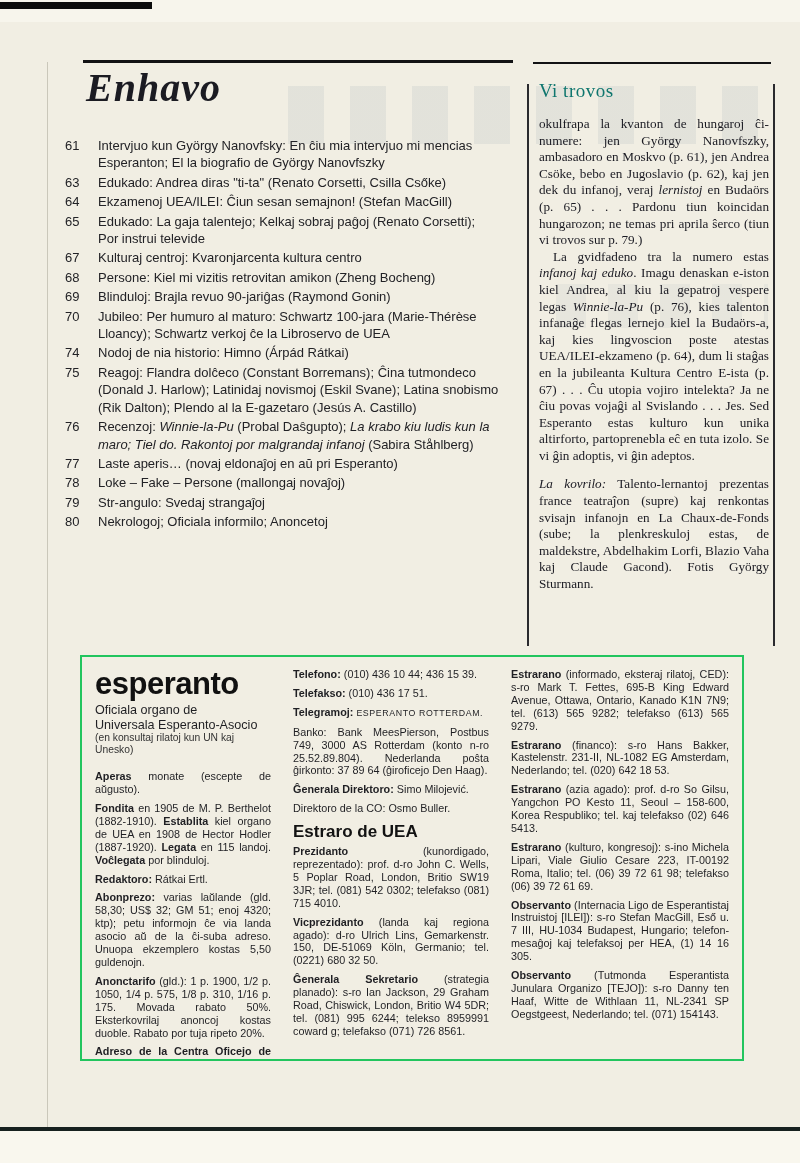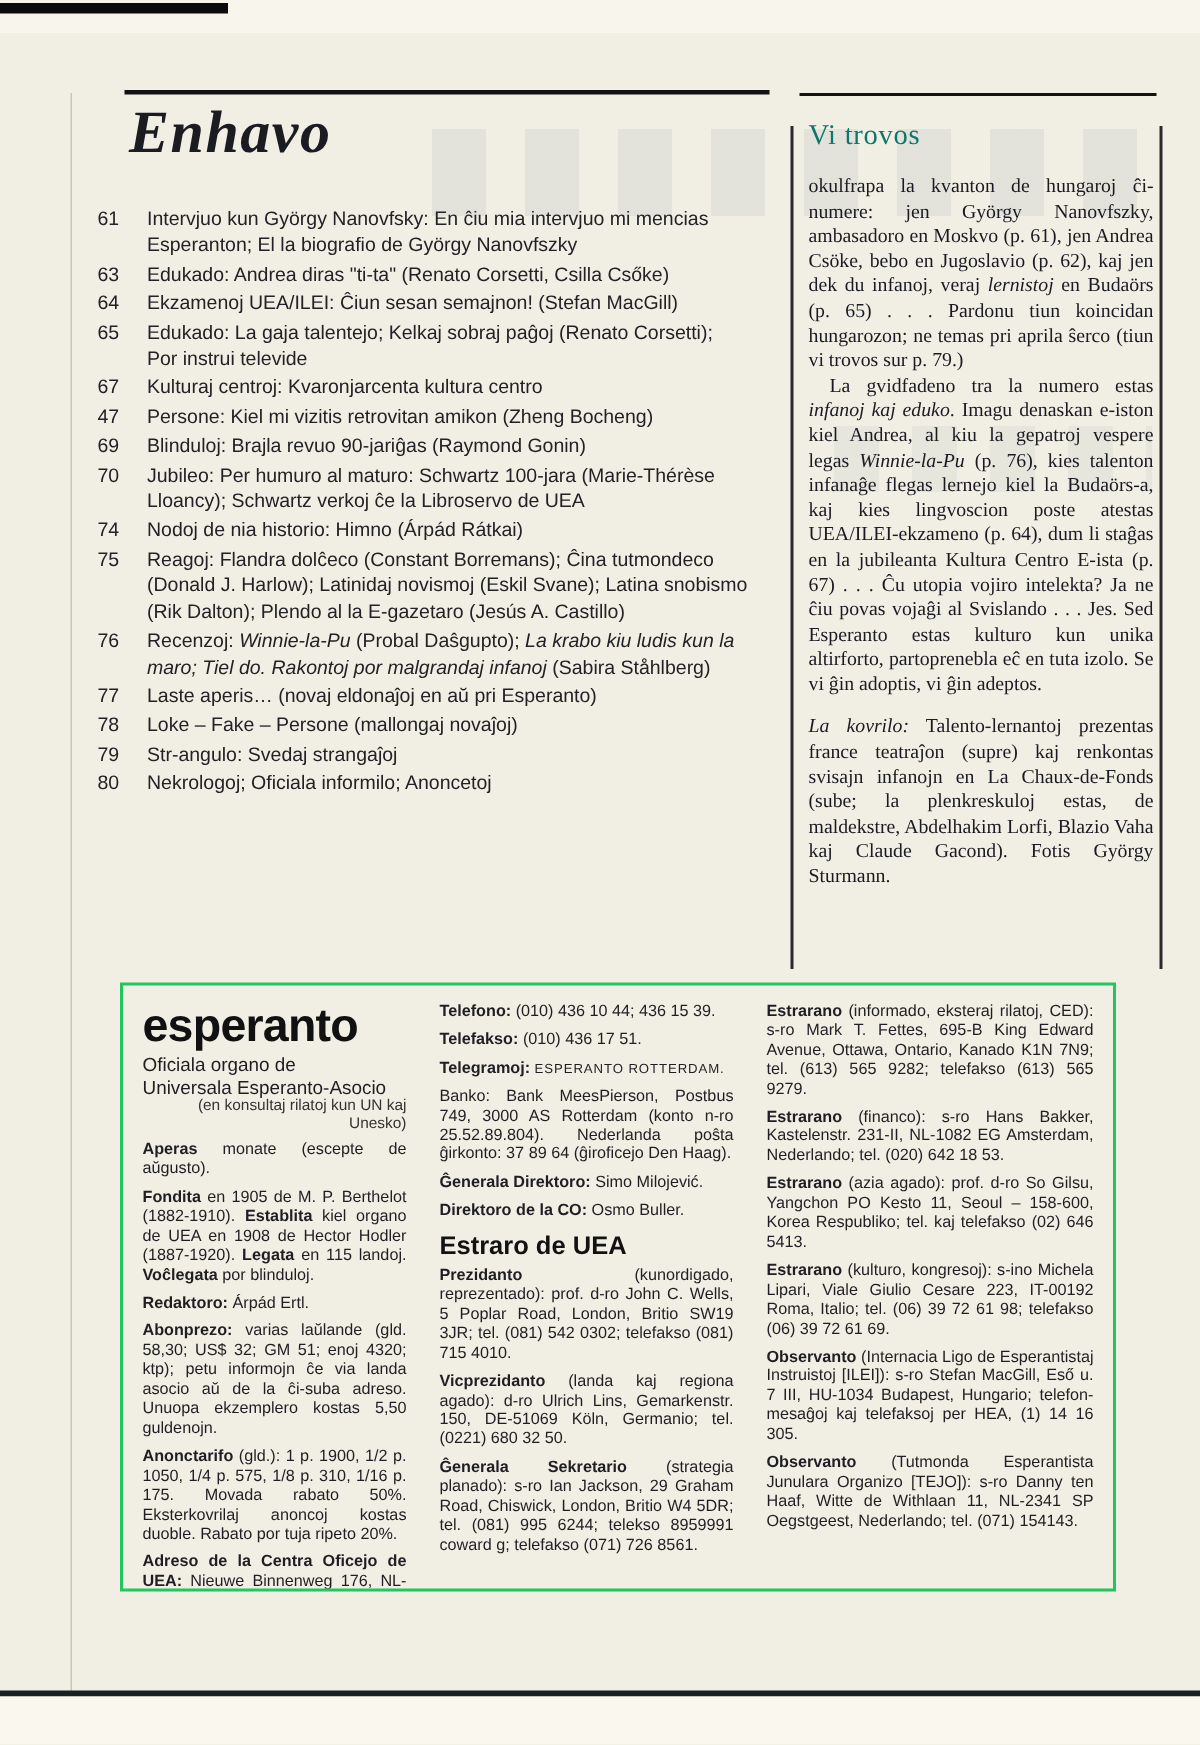--- a/index.html
+++ b/index.html
@@ -55,21 +55,21 @@
     border:2px solid #22c55e;box-sizing:border-box;
     padding:11px 13px;display:flex;gap:22px;overflow:hidden;
     background:rgba(255,255,255,0.0);
   }
   .mcol{font-size:10.8px;line-height:12.9px;text-align:justify;color:#1f1f23;}
   .mcol1{width:176px;flex:0 0 176px;}
   .mcol2{width:196px;flex:0 0 196px;}
   .mcol3{flex:1;}
   .logo{font-size:31px;font-weight:bold;letter-spacing:-.5px;line-height:32px;margin:0 0 3px 0;text-align:left;color:#111;}
   .sub1{font-size:12.6px;line-height:14.6px;text-align:left;}
-  .sub2{font-size:10.3px;line-height:12px;margin-bottom:4px;text-align:right;color:#333;}
+  .sub2{font-size:10.3px;line-height:12px;margin-bottom:14px;text-align:left;color:#333;}
   .mp{margin:0 0 6px 0;}
   .estraro-h{font-size:17px;font-weight:bold;margin:11px 0 6px 0;text-align:left;color:#121212;}
   .sc{font-size:8.8px;letter-spacing:.6px;}
 
   .bottom-line{position:absolute;left:0;top:1127px;width:800px;height:4px;background:#17211f;}
   .bottom-area{position:absolute;left:0;top:1131px;width:800px;height:32px;background:#f9f7ee;}
 </style>
 </head>
 <body>
 
@@ -108,21 +108,21 @@
         <span class="toc-num">65</span>
         <span class="toc-text"><span>Edukado: La gaja talentejo; Kelkaj sobraj paĝoj (Renato Corsetti); Por instrui televide</span></span>
       </div>
 
       <div class="toc-entry">
         <span class="toc-num">67</span>
         <span class="toc-text"><span>Kulturaj centroj: Kvaronjarcenta kultura centro</span></span>
       </div>
 
       <div class="toc-entry">
-        <span class="toc-num">47</span>
+        <span class="toc-num">68</span>
         <span class="toc-text"><span>Persone: Kiel mi vizitis retrovitan amikon (Zheng Bocheng)</span></span>
       </div>
 
       <div class="toc-entry">
         <span class="toc-num">69</span>
         <span class="toc-text"><span>Blinduloj: Brajla revuo 90-jariĝas (Raymond Gonin)</span></span>
       </div>
 
       <div class="toc-entry">
         <span class="toc-num">70</span>
@@ -186,21 +186,21 @@
       <div class="logo">esperanto</div>
       <div class="sub1">Oficiala organo de</div>
       <div class="sub1">Universala Esperanto-Asocio</div>
       <div class="sub2">(en konsultaj rilatoj kun UN kaj Unesko)</div>
       <div>
 
           <p class="mp"><span style="font-weight: bold;">Aperas</span><span> monate (escepte de aŭgusto).</span></p>
 
           <p class="mp"><span style="font-weight: bold;">Fondita</span><span> en 1905 de M. P. Berthelot (1882-1910). </span><span style="font-weight: bold;">Establita</span><span> kiel organo de UEA en 1908 de Hector Hodler (1887-1920). </span><span style="font-weight: bold;">Legata</span><span> en 115 landoj. </span><span style="font-weight: bold;">Voĉlegata</span><span> por blinduloj.</span></p>
 
-          <p class="mp"><span style="font-weight: bold;">Redaktoro:</span><span> Árpád Ertl.</span></p>
+          <p class="mp"><span style="font-weight: bold;">Redaktoro:</span><span> Rátkai Ertl.</span></p>
 
           <p class="mp"><span style="font-weight: bold;">Abonprezo:</span><span> varias laŭlande (gld. 58,30; US$ 32; GM 51; enoj 4320; ktp); petu informojn ĉe via landa asocio aŭ de la ĉi-suba adreso. Unuopa ekzemplero kostas 5,50 guldenojn.</span></p>
 
           <p class="mp"><span style="font-weight: bold;">Anonctarifo</span><span> (gld.): 1 p. 1900, 1/2 p. 1050, 1/4 p. 575, 1/8 p. 310, 1/16 p. 175. Movada rabato 50%. Eksterkovrilaj anoncoj kostas duoble. Rabato por tuja ripeto 20%.</span></p>
 
           <p class="mp"><span style="font-weight: bold;">Adreso de la Centra Oficejo de UEA:</span><span> Nieuwe Binnenweg 176, NL-3015 BJ Rotterdam, Nederlando.</span></p>
         </div>
     </div>
 
     <div class="mcol mcol2">
@@ -209,21 +209,21 @@
           <p class="mp"><span style="font-weight: bold;">Telefono:</span><span> (010) 436 10 44; 436 15 39.</span></p>
 
           <p class="mp"><span style="font-weight: bold;">Telefakso:</span><span> (010) 436 17 51.</span></p>
 
           <p class="mp"><span style="font-weight: bold;">Telegramoj:</span><span> </span><span class="sc">ESPERANTO ROTTERDAM.</span></p>
 
           <p class="mp"><span style="font-weight: normal;">Banko:</span><span> Bank MeesPierson, Postbus 749, 3000 AS Rotterdam (konto n-ro 25.52.89.804). Nederlanda poŝta ĝirkonto: 37 89 64 (ĝiroficejo Den Haag).</span></p>
 
           <p class="mp"><span style="font-weight: bold; margin-top: 43px;">Ĝenerala Direktoro:</span><span> Simo Milojević.</span></p>
 
-          <p class="mp"><span style="font-weight: bold; margin-top: 43px;">Direktoro de la CO:</span><span> Osmo Buller.</span></p>
+          <p class="mp"><span style="font-weight: normal; margin-top: 43px;">Direktoro de la CO:</span><span> Osmo Buller.</span></p>
         </div>
       <h3 class="estraro-h">Estraro de UEA</h3>
       <div>
 
           <p class="mp"><span style="font-weight: bold;">Prezidanto</span><span> (kunordigado, reprezentado): prof. d-ro John C. Wells, 5 Poplar Road, London, Britio SW19 3JR; tel. (081) 542 0302; telefakso (081) 715 4010.</span></p>
 
           <p class="mp"><span style="font-weight: bold;">Vicprezidanto</span><span> (landa kaj regiona agado): d-ro Ulrich Lins, Gemarkenstr. 150, DE-51069 Köln, Germanio; tel. (0221) 680 32 50.</span></p>
 
           <p class="mp"><span style="font-weight: bold;">Ĝenerala Sekretario</span><span> (strategia planado): s-ro Ian Jackson, 29 Graham Road, Chiswick, London, Britio W4 5DR; tel. (081) 995 6244; telekso 8959991 coward g; telefakso (071) 726 8561.</span></p>
         </div>

